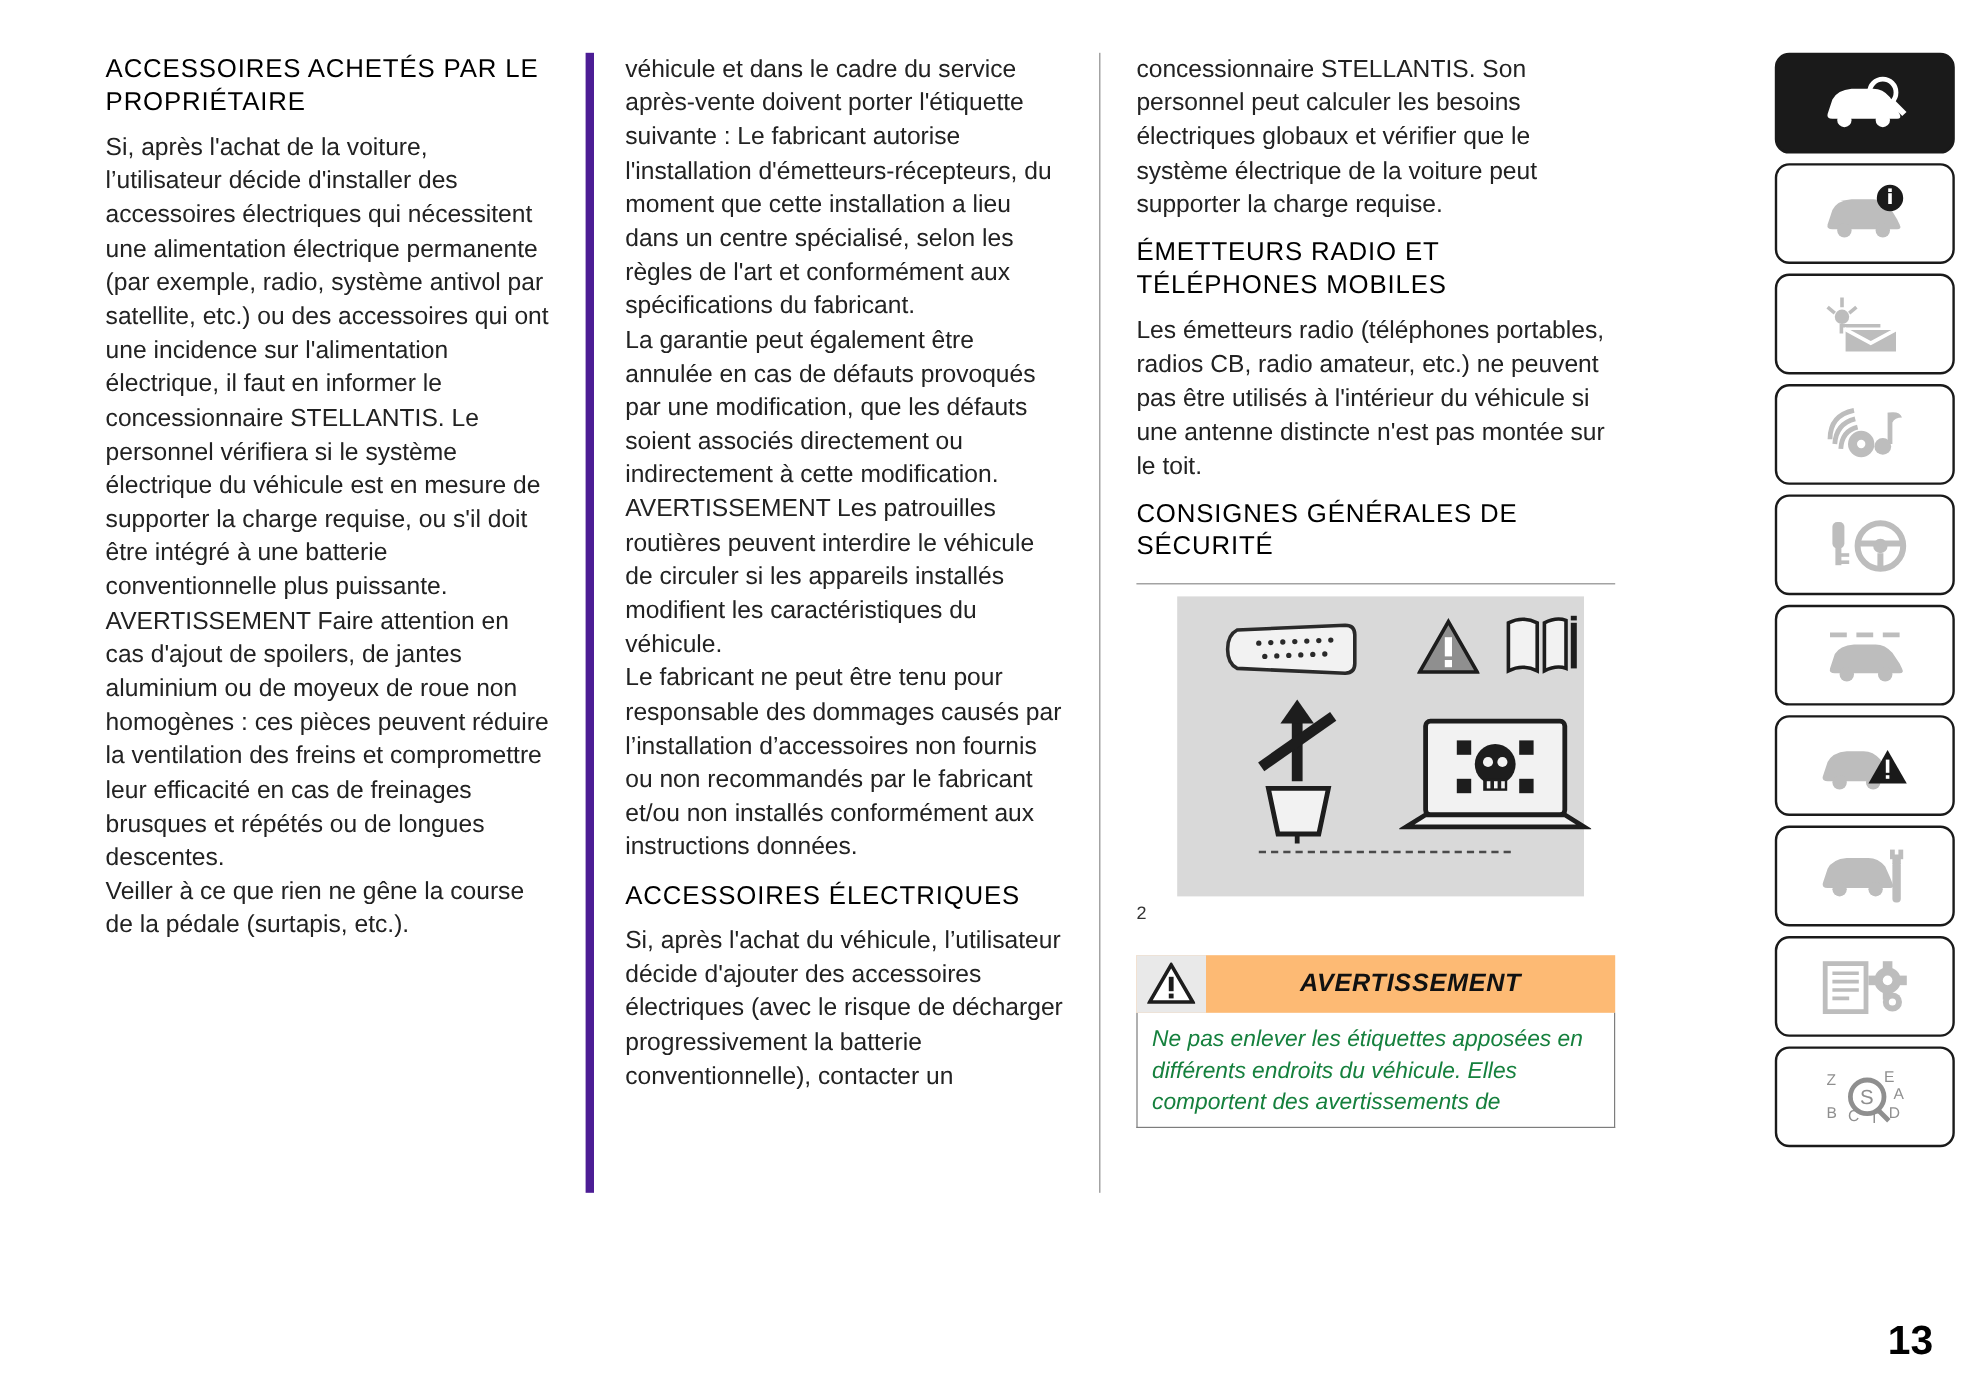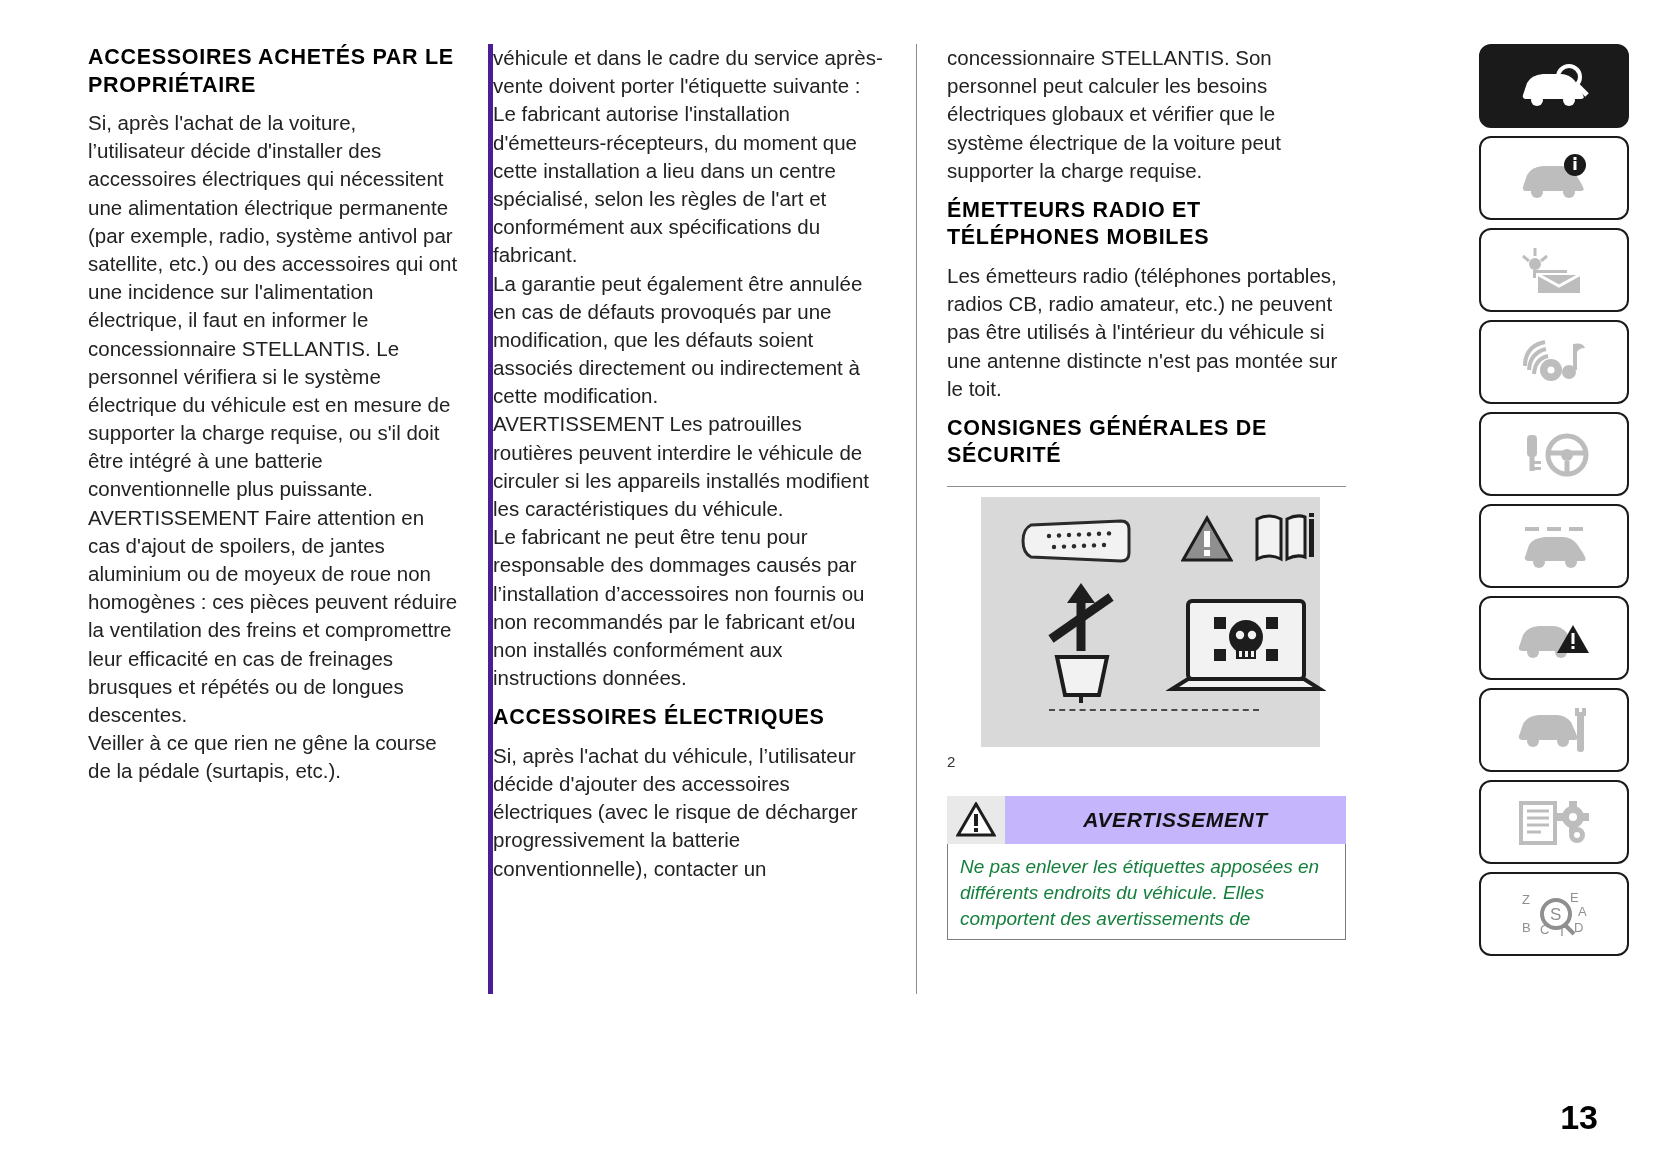--- a/index.html
+++ b/index.html
@@ -27,33 +27,34 @@
     width: 1295px;
     height: 950px;
     display: flex;
   }
   .col {
     width: 400px;
     padding-right: 30px;
     box-sizing: border-box;
   }
   .col.c2 {
-    border-left: 5px solid #4c1d95;
+    border-left: 7px solid #4c1d95;
+    padding-left: 26px;
     width: 428px;
   }
   .col.c3 {
     border-left: 1px solid #8d8d8d;
     padding-left: 30px;
     width: 430px;
     padding-right: 0;
   }
   h2.head {
     font-size: 21.5px;
     line-height: 1.28;
-    font-weight: bold;
+    font-weight: normal;
     letter-spacing: 0.7px;
     margin: 0 0 10px 0;
     color: #000;
   }
   h2.head.tight {
     margin-top: 12px;
   }
   p.body {
     font-size: 20.5px;
     line-height: 1.375;
@@ -111,21 +112,21 @@
     position: absolute;
     left: 68px;
     top: 212px;
     width: 210px;
     border-bottom: 2px dashed #4a4a4a;
   }
   
   .warnbar {
     margin-top: 26px;
     margin-left: 0;
-    background: #c4b5fd;
+    background: #fdba74;
     height: 48px;
     display: flex;
     align-items: center;
   }
   .warnbar .tri {
     width: 58px;
     display: flex;
     justify-content: center;
     align-items: center;
     background: #e9e9e9;
@@ -168,21 +169,21 @@
     align-items: center;
     justify-content: center;
     box-sizing: border-box;
   }
   .tab.active {
     background: #1a1a1a;
   }
   
   .pageno {
     position: absolute;
-    right: 55px;
+    right: 42px;
     bottom: 28px;
     font-size: 34px;
     font-weight: bold;
     color: #000;
   }
   svg { display: block; }
 </style>
 </head>
 <body>
 

